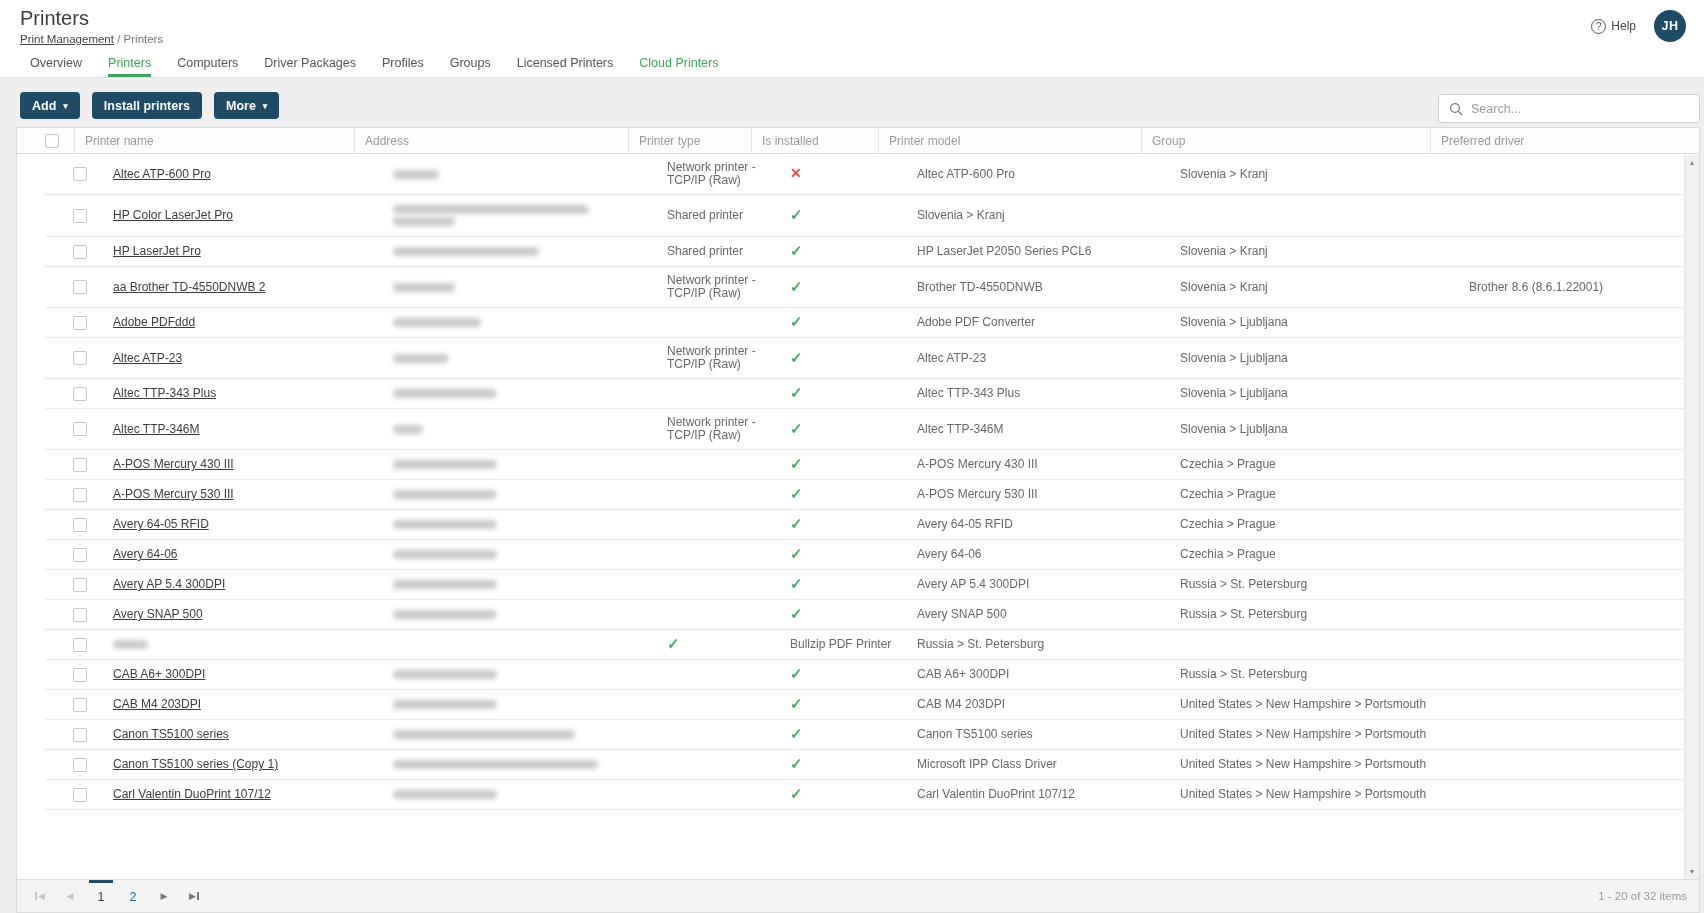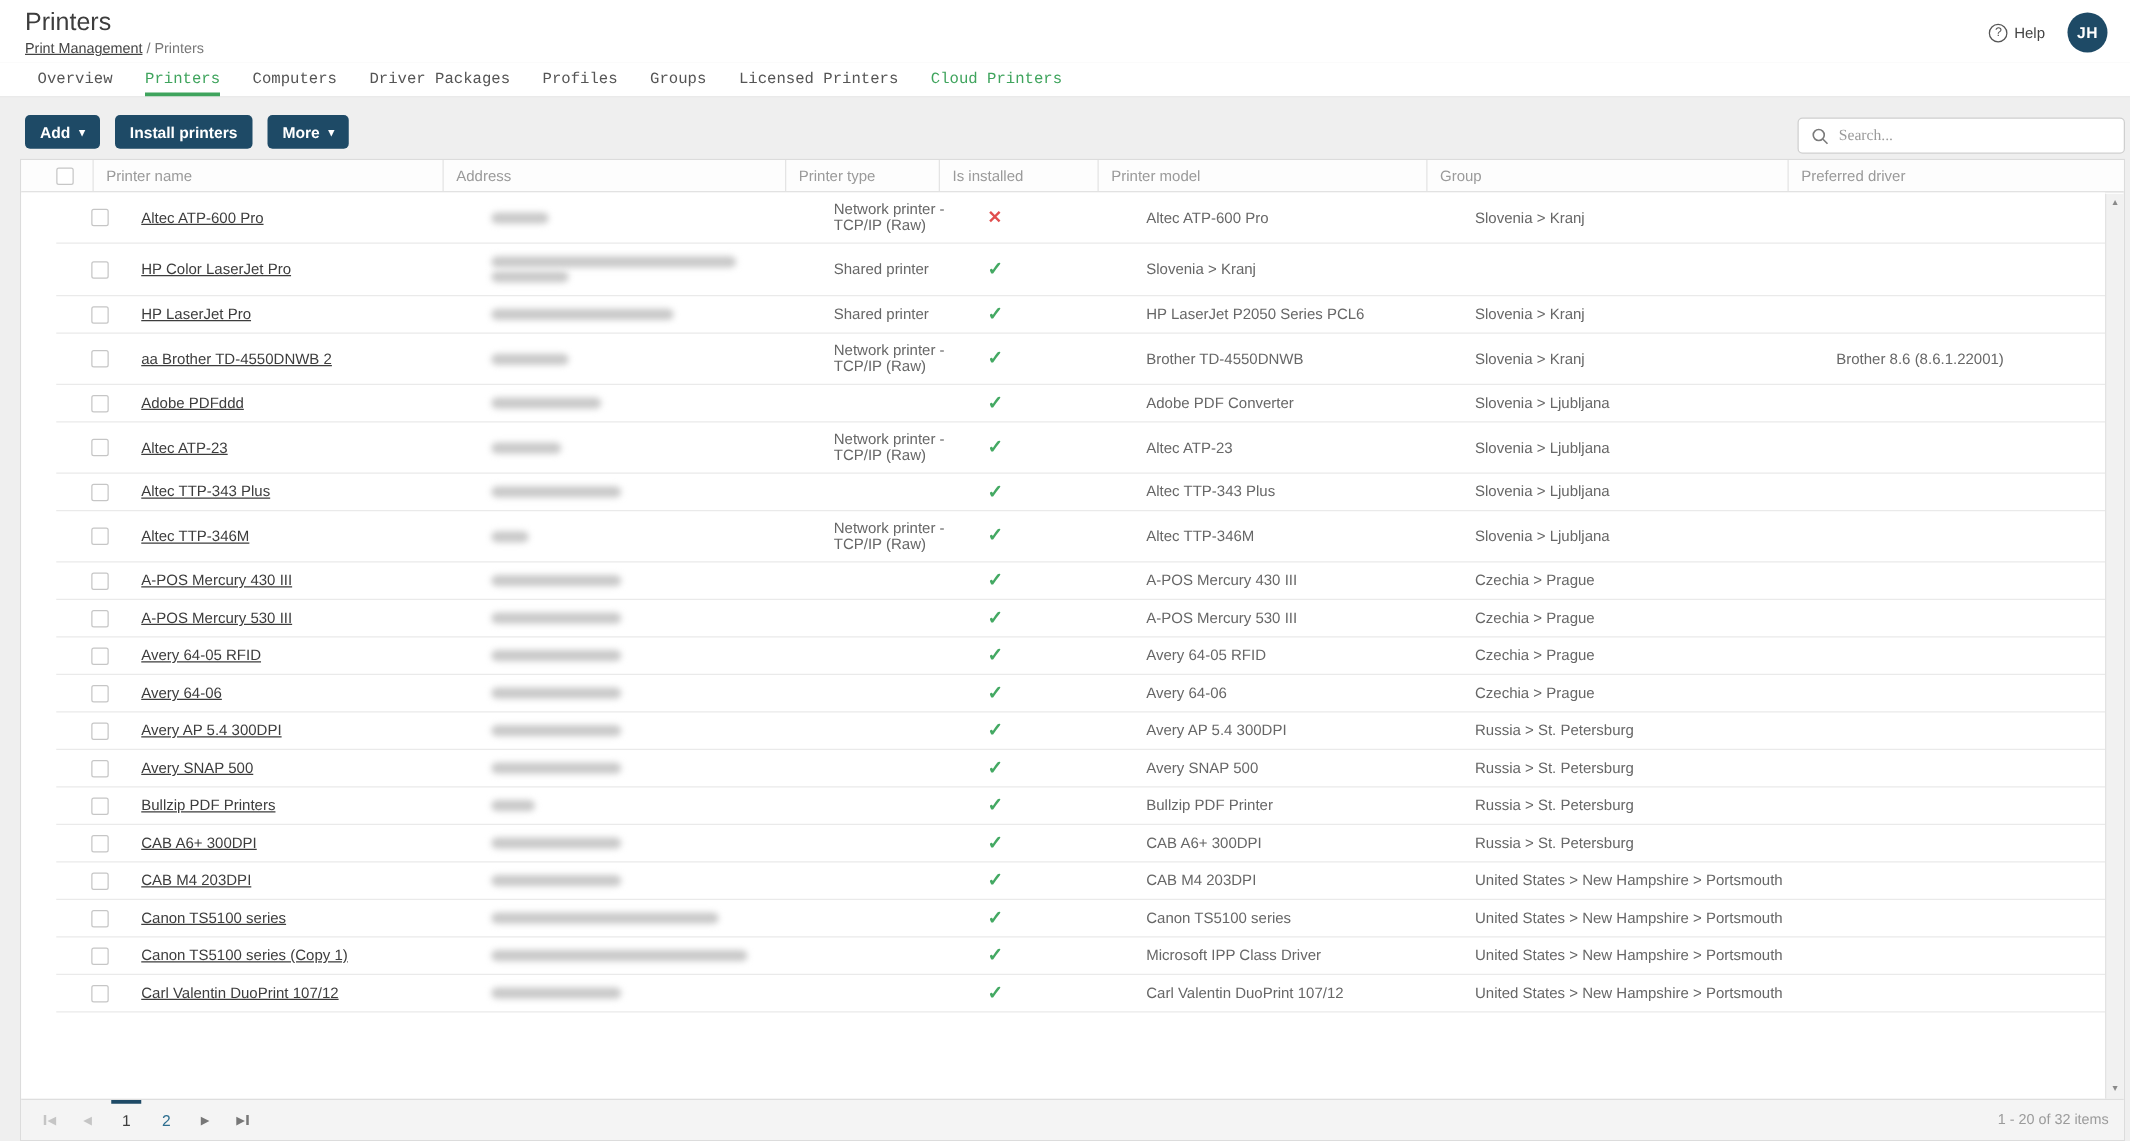--- a/index.html
+++ b/index.html
@@ -16,34 +16,34 @@
   .help { display:flex; align-items:center; gap:5px; font-size:12px; color:#444; cursor:pointer; }
   .help .q { width:15px; height:15px; border:1px solid #555; border-radius:50%; font-size:10px;
              display:flex; align-items:center; justify-content:center; color:#555; }
   .avatar { width:32px; height:32px; border-radius:50%; background:#1e4a66; color:#fff; font-size:12.5px;
             display:flex; align-items:center; justify-content:center; cursor:pointer; letter-spacing:.5px;font-weight:bold; }
 
   
   .tab-bar { position:absolute; top:50px; left:0; width:100%; height:28px; background:#fff;
              border-bottom:1px solid #e3e3e3; display:flex; align-items:stretch; padding-left:30px; gap:26px; }
   .tab { font-size:12.5px; color:#555; display:flex; align-items:center; cursor:pointer;
-         border-bottom:3px solid transparent; padding-top:2px;font-family:Liberation Mono, monospace; }
+         border-bottom:3px solid transparent; padding-top:2px; }
   .tab.active { color:#3fa45d; border-bottom-color:#3fa45d; }
   .tab.highlight { color:#3fa45d; }
 
   
   .toolbar { position:absolute; top:92px; left:20px; display:flex; gap:12px; }
   .btn { background:#1e4a66; color:#fff; border:none; border-radius:4px; height:27px; padding:0 12px;
          font-size:12.5px; font-weight:bold; font-family:inherit; display:flex; align-items:center; gap:7px; cursor:pointer; }
   .btn .caret { font-size:9px; position:relative; top:0px; }
   .search-wrap { position:absolute; top:94px; right:4px; width:262px; height:29px; background:#fff;
                  border:1px solid #cfcfcf; border-radius:4px; display:flex; align-items:center; }
   .search-icon { margin:0 8px 0 10px; flex:none; display:flex; }
   .search-wrap input { border:none; outline:none; font-size:12.5px; color:#be185d; width:100%; height:100%;
-                       font-family:Liberation Serif, serif; background:transparent; }
+                       font-family:Liberation Sans, sans-serif; background:transparent; }
   .search-wrap input::placeholder { color:#9b9b9b; }
 
   
   .card { position:absolute; top:127px; left:16px; width:1684px; height:786px; background:#fff;
           border:1px solid #dcdcdc; display:flex; flex-direction:column; }
   .grid-row { display:grid; grid-template-columns:58px 280px 274px 123px 127px 263px 289px 1fr; }
   .thead { height:26px; border-bottom:1px solid #d9d9d9; background:#fdfdfd; flex:none; }
   .th { font-size:12px; color:#9a9a9a; display:flex; align-items:center; padding-left:10px;
         border-right:1px solid #e4e4e4; overflow:hidden; white-space:nowrap; cursor:pointer; }
   .th:last-child { border-right:none; }
@@ -311,21 +311,20 @@
           <div class="blur-bar" style="width: 104px;"></div>
         </div>
         <div class="cell"></div>
         <div class="cell"><span class="check">✓</span></div>
         <div class="cell">Avery SNAP 500</div>
         <div class="cell">Russia &gt; St. Petersburg</div>
         <div class="cell"></div>
       </div>
       <div class="row grid-row">
         <div class="cell cb-cell"><span class="cbx"></span></div>
-        <div class="cell name-cell"><a>Bullzip PDF Printers</a></div>
         <div class="cell">
           <div class="blur-bar" style="width: 35px;"></div>
         </div>
         <div class="cell"></div>
         <div class="cell"><span class="check">✓</span></div>
         <div class="cell">Bullzip PDF Printer</div>
         <div class="cell">Russia &gt; St. Petersburg</div>
         <div class="cell"></div>
       </div>
       <div class="row grid-row">

